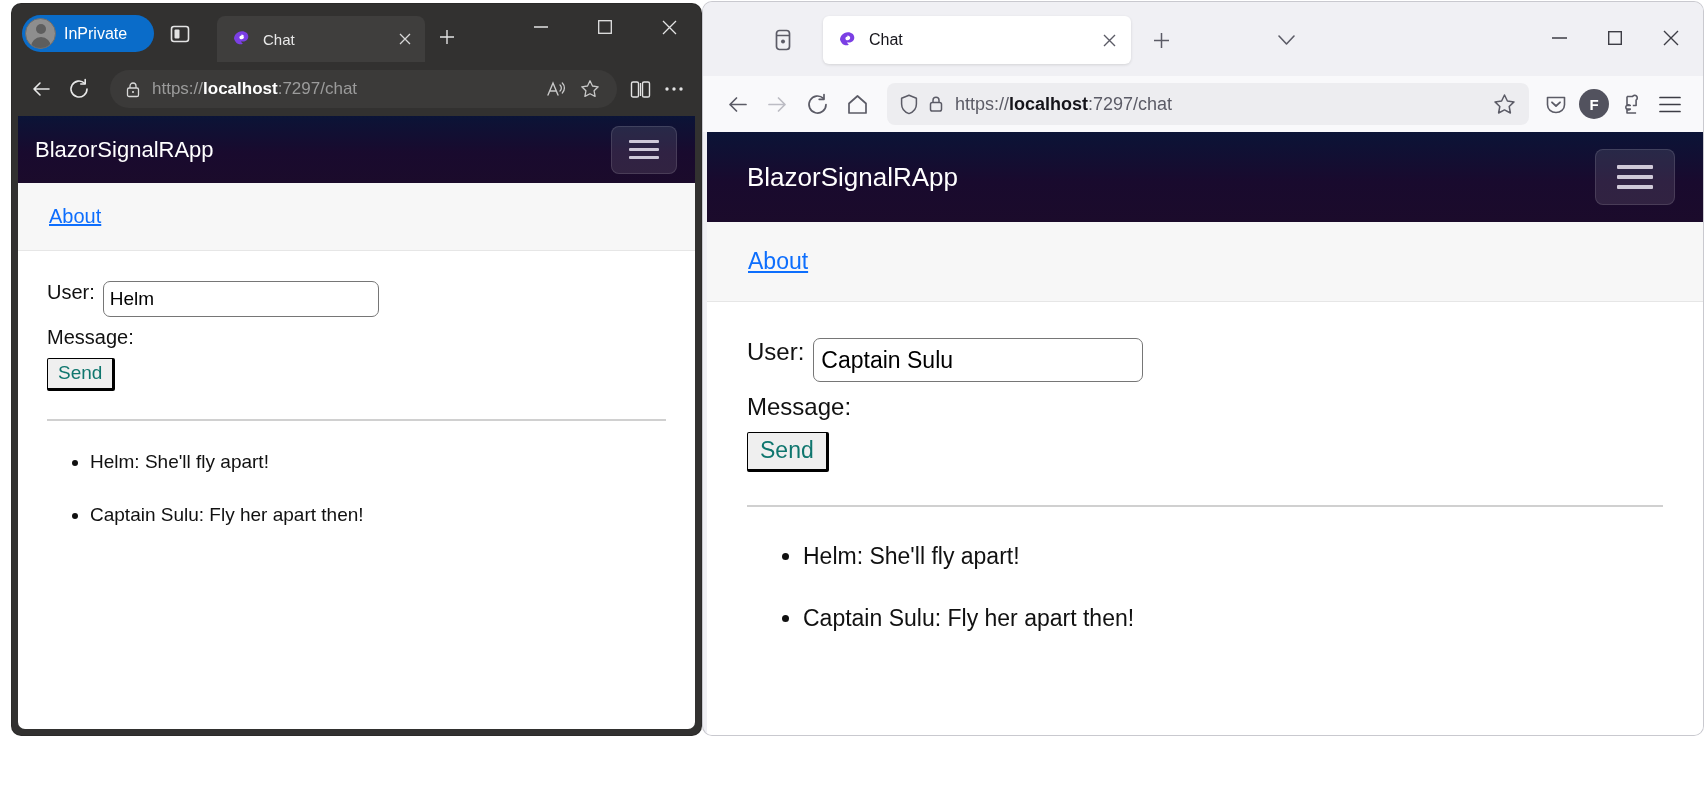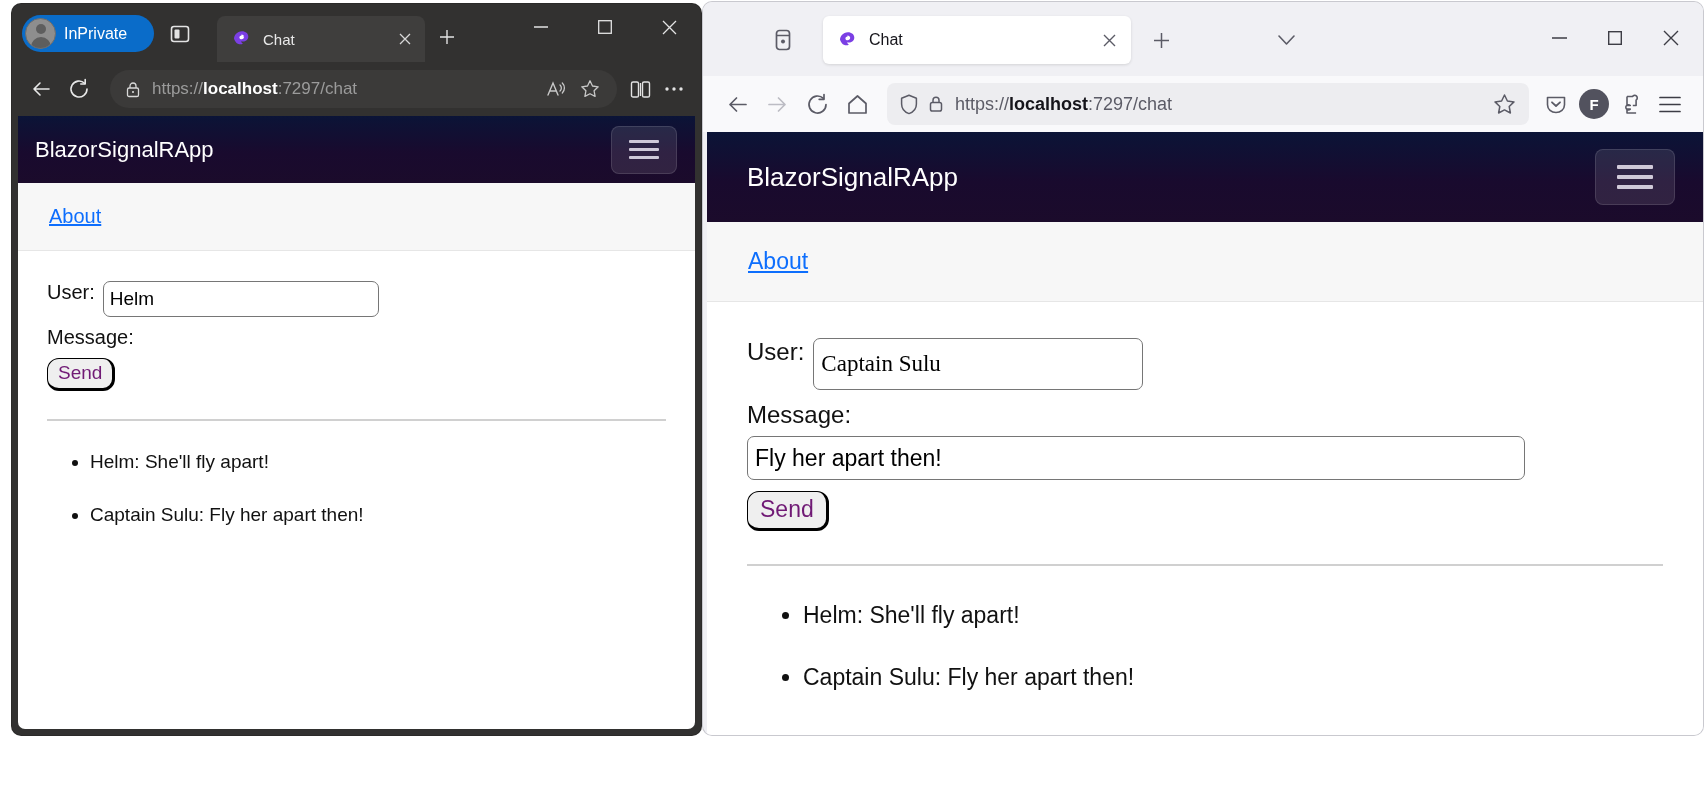--- a/index.html
+++ b/index.html
@@ -186,23 +186,23 @@
     border: 1px solid #767676; border-radius: 7px;
     background:#ffffff; color:#000000;
     font-family: "Liberation Sans", sans-serif;
     outline: none;
   }
   .send-btn {
     background: #efefef;
     border: 1px solid #000000;
     border-right: 3px solid #000000;
     border-bottom: 3px solid #000000;
-    color:#701a75;
+    color:#0f766e;
     font-family: "Liberation Sans", sans-serif;
-    border-radius: 12px;
+    border-radius: 2px;
   }
   .hr-sep { border:0; border-top: 2px solid #d0d0d0; }
   .chat-list { list-style: disc; }
   .chat-list li { color:#111111;margin-top:20px; }
 
   
   .e .blazor-top { height: 67px; padding: 0 18px 0 17px; }
   .e .blazor-brand { font-size: 22px; }
   .e .blazor-burger { width: 66px; height: 48px; gap:5px; }
   .e .blazor-burger span { width: 30px; height: 3px; }
@@ -220,21 +220,21 @@
 
   
   .f .blazor-top { height: 90px; padding: 0 28px 0 40px; }
   .f .blazor-brand { font-size: 26px; }
   .f .blazor-burger { width: 80px; height: 56px; gap:6px; }
   .f .blazor-burger span { width: 36px; height: 4px; }
   .f .blazor-navrow { height: 80px; padding-left: 41px; }
   .f .blazor-about { font-size: 23px; }
   .f .blazor-body { padding: 36px 0 0 40px; }
   .f .field-label { font-size: 24px; }
-  .f .user-input { width: 330px; height: 52px; font-size: 23px; padding: 0 7px; margin-left: 9px; font-family: Liberation Serif, serif; }
+  .f .user-input { width: 330px; height: 44px; font-size: 23px; padding: 0 7px; margin-left: 9px; }
   .f .msg-label { font-size: 24px; margin-top: 11px; display:block; }
   .f .msg-input { width: 778px; height: 44px; font-size: 23px; padding: 0 7px; margin-top: 7px; }
   .f .send-btn { font-size: 23px; padding: 4px 12px 5px; margin-top: 11px; }
   .f .hr-sep { margin: 33px 40px 0 0; }
   .f .chat-list { margin: 28px 0 0 56px; }
   .f .chat-list li { font-size: 23px; line-height: 42px; }
 </style>
 </head>
 <body>
 
@@ -510,21 +510,20 @@
       </div>
       <div class="blazor-navrow">
         <a class="blazor-about" href="#">About</a>
       </div>
       <div class="blazor-body">
         <div class="field-row">
           <span class="field-label">User:</span>
           <input class="text-input user-input" type="text" value="Captain Sulu" style="">
         </div>
         <span class="field-label msg-label">Message:</span>
-        <input class="text-input msg-input" type="text" value="Fly her apart then!" style="">
         <div>
           <button class="send-btn">Send</button>
         </div>
         <hr class="hr-sep">
         <ul class="chat-list">
           <li>Helm: She'll fly apart!</li>
           <li>Captain Sulu: Fly her apart then!</li>
         </ul>
       </div>
     </div>

